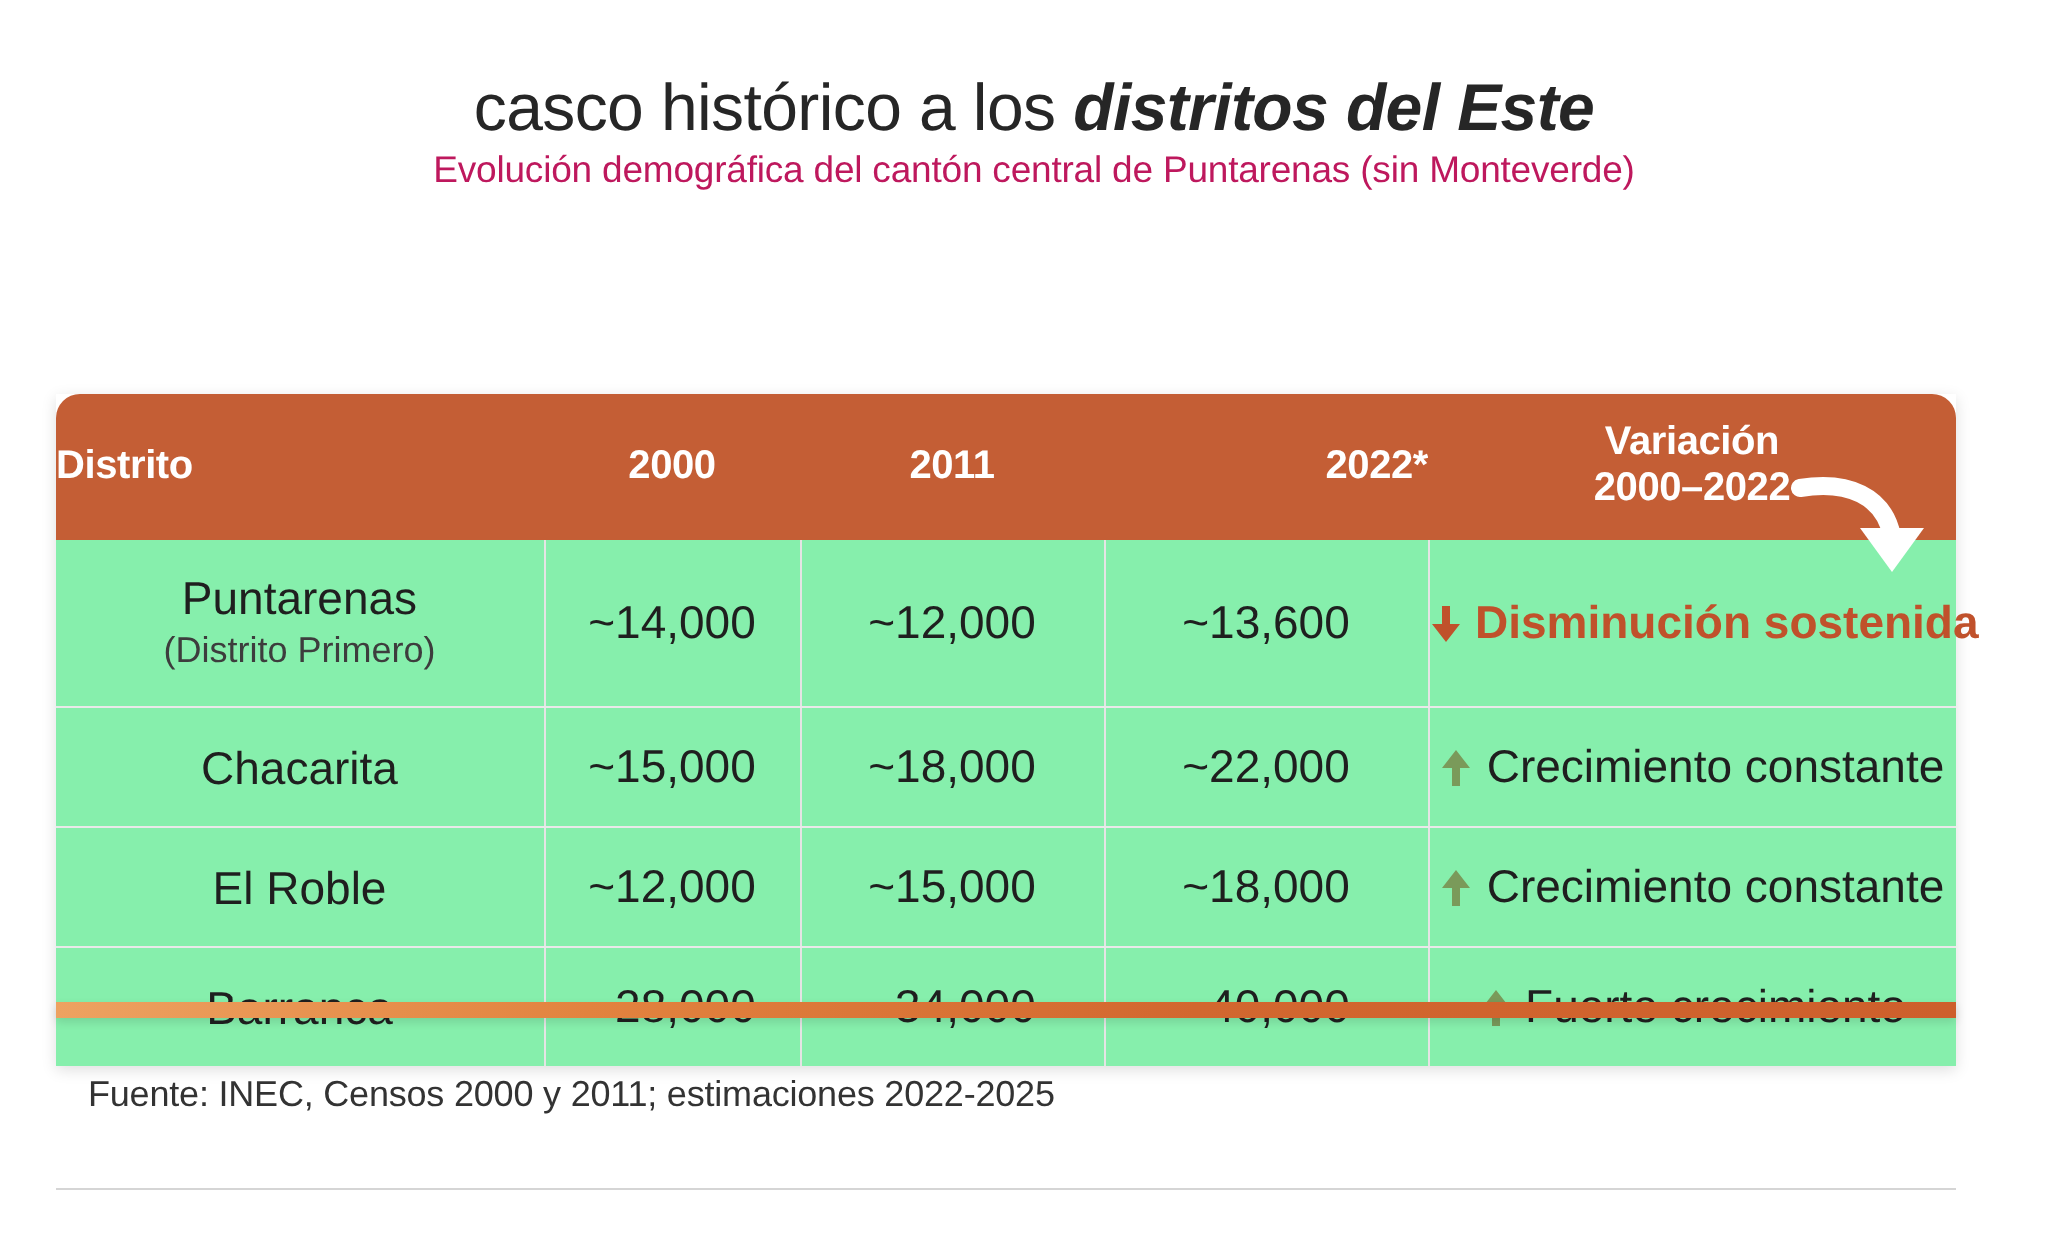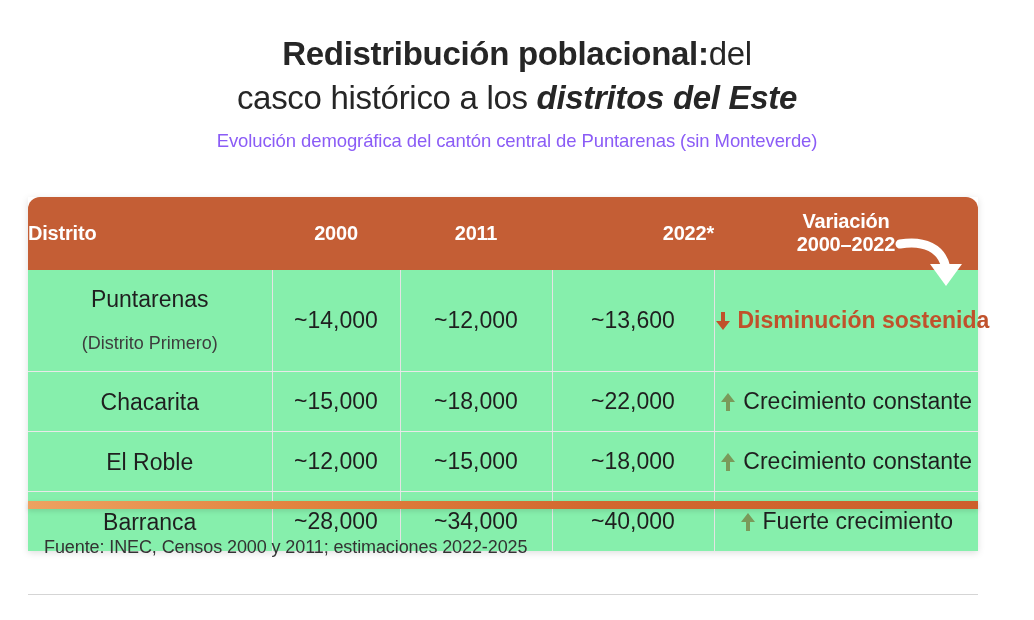--- a/index.html
+++ b/index.html
@@ -27,25 +27,25 @@
     color: #262626;
     letter-spacing: -0.3px;
     white-space: nowrap;
   }
   .title-line1 { margin-bottom: 4px; }
   .t-bold   { font-weight: 700; }
   .t-reg    { font-weight: 400; }
   .t-bolditalic { font-weight: 700; font-style: italic; }
 
   .subtitle {
-    margin-top: 12px;
+    margin-top: 0;
     text-align: center;
     font-size: 18.5px;
     font-weight: 400;
-    color: #8b5cf6;
+    color: #be185d;
     letter-spacing: -0.1px;
   }
 
   
   .table-wrap {
     position: absolute;
     left: 28px;
     top: 197px;
     width: 950px;
   }
@@ -116,21 +116,21 @@
     font-weight: 700;
     font-size: 22px;
     line-height: 26px;
   }
   .district-sub {
     display: block;
     font-weight: 400;
     font-size: 18px;
     color: #3d3d3d;
     line-height: 24px;
-    margin-top: 19px;
+    margin-top: 1px;
   }
 
   td.var-cell {
     text-align: left;
     padding-left: 20px;
     font-size: 18.5px;
     color: #333333;
     font-weight: 400;
     white-space: nowrap;
   }
@@ -172,23 +172,20 @@
     top: 594px;
     width: 950px;
     height: 1px;
     background: #d5d5d5;
   }
 </style>
 </head>
 <body>
 
 <div class="title-block">
-  <div class="title-line title-line1">
-    <span class="t-bold">Redistribución poblacional:</span><span class="t-reg">del</span>
-  </div>
   <div class="title-line title-line2">
     <span class="t-reg">casco histórico a los </span><span class="t-bolditalic">distritos del Este</span>
   </div>
 </div>
 
 <div class="subtitle">Evolución demográfica del cantón central de Puntarenas (sin Monteverde)</div>
 
 <div class="table-wrap">
   <table class="data">
     <thead>

